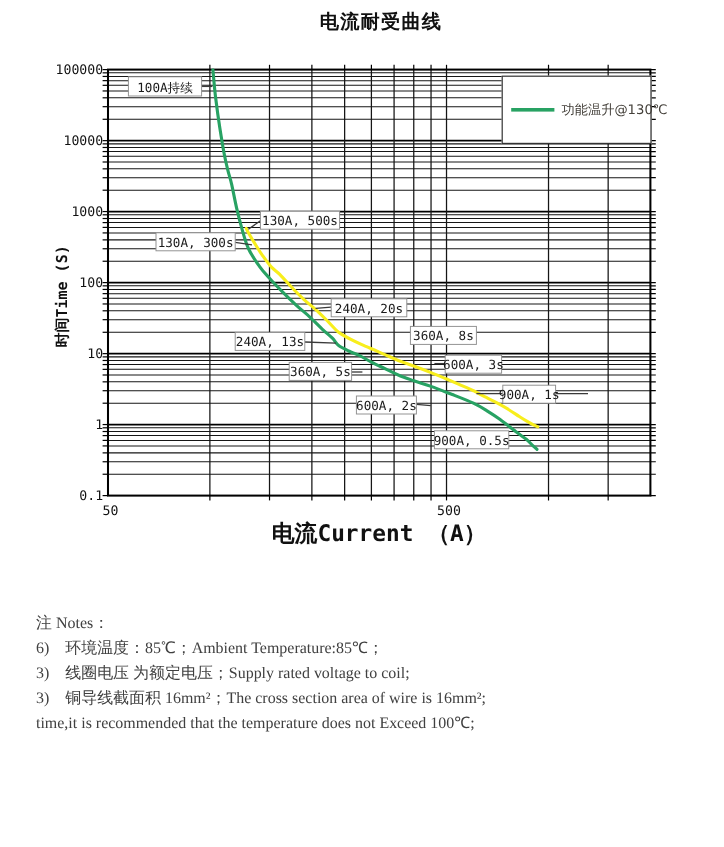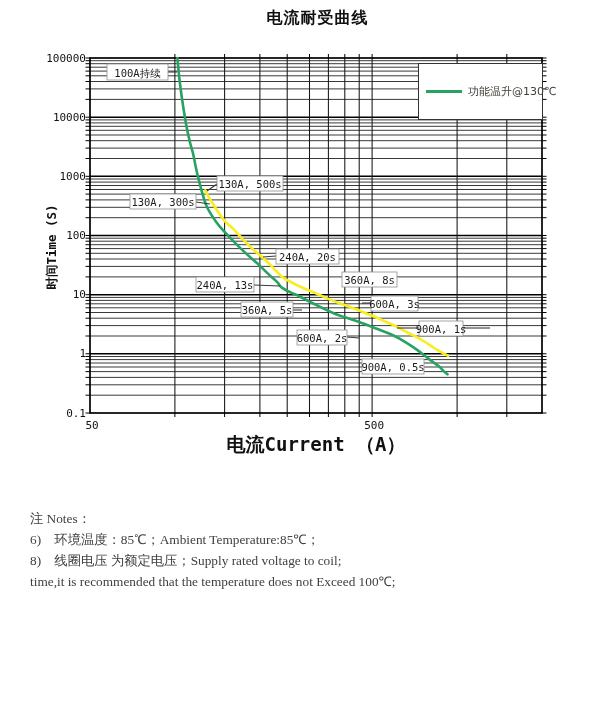--- a/index.html
+++ b/index.html
@@ -309,15 +309,16 @@
 <div class="legend">
   <div class="legend-row">
     <span class="legend-swatch" style="background: rgb(40, 162, 99);"></span>
     <span class="legend-label">功能温升@130℃</span>
   </div>
 </div>
 
 <div class="notes">
   <div class="note-line">注 Notes：</div>
   <div class="note-line">6)    环境温度：85℃；Ambient Temperature:85℃；</div>
-  <div class="note-line">8)    线圈电压 为额定电压；Supply rated voltage to coil;</div>
+  <div class="note-line">3)    线圈电压 为额定电压；Supply rated voltage to coil;</div>
+  <div class="note-line">3)    铜导线截面积 16mm²；The cross section area of wire is 16mm²;</div>
   <div class="note-line">time,it is recommended that the temperature does not Exceed 100℃;</div>
 </div>
 
 </body></html>

